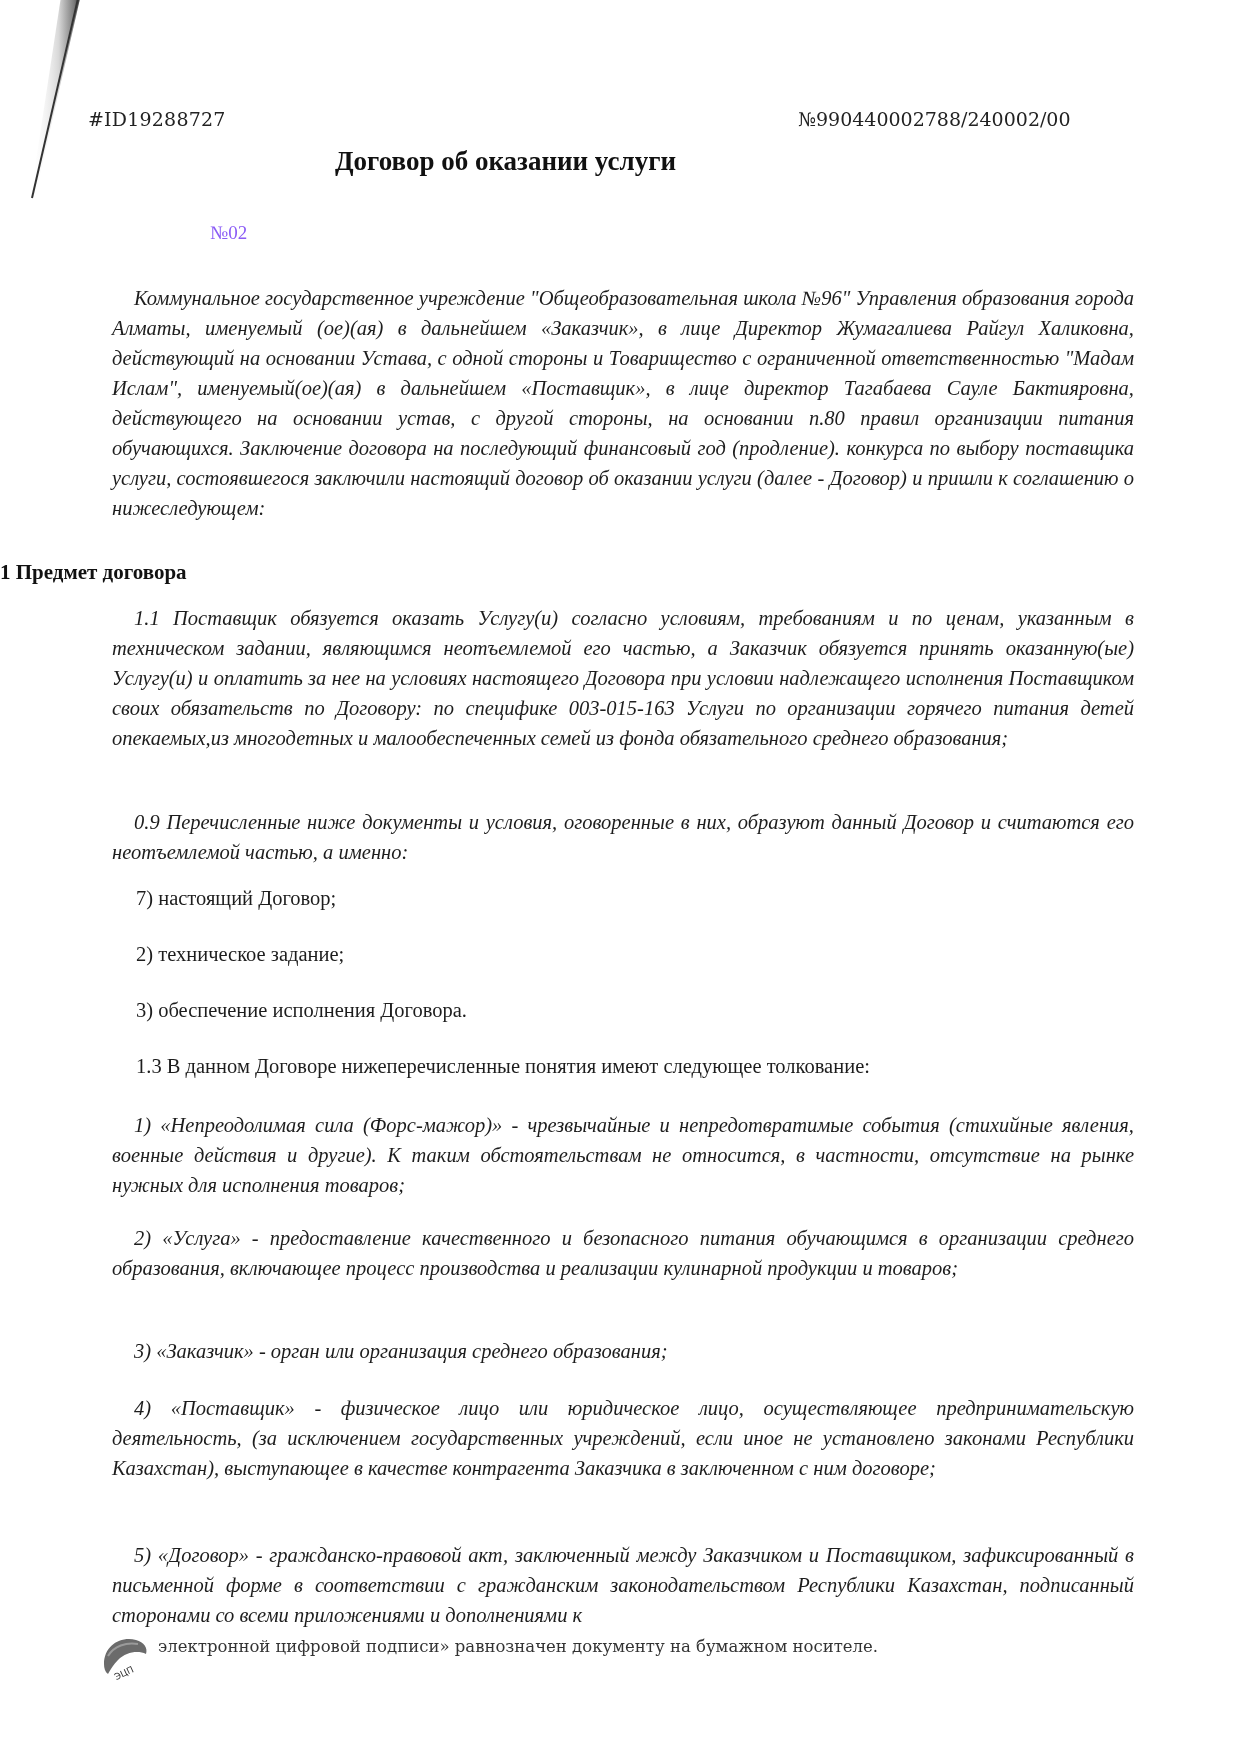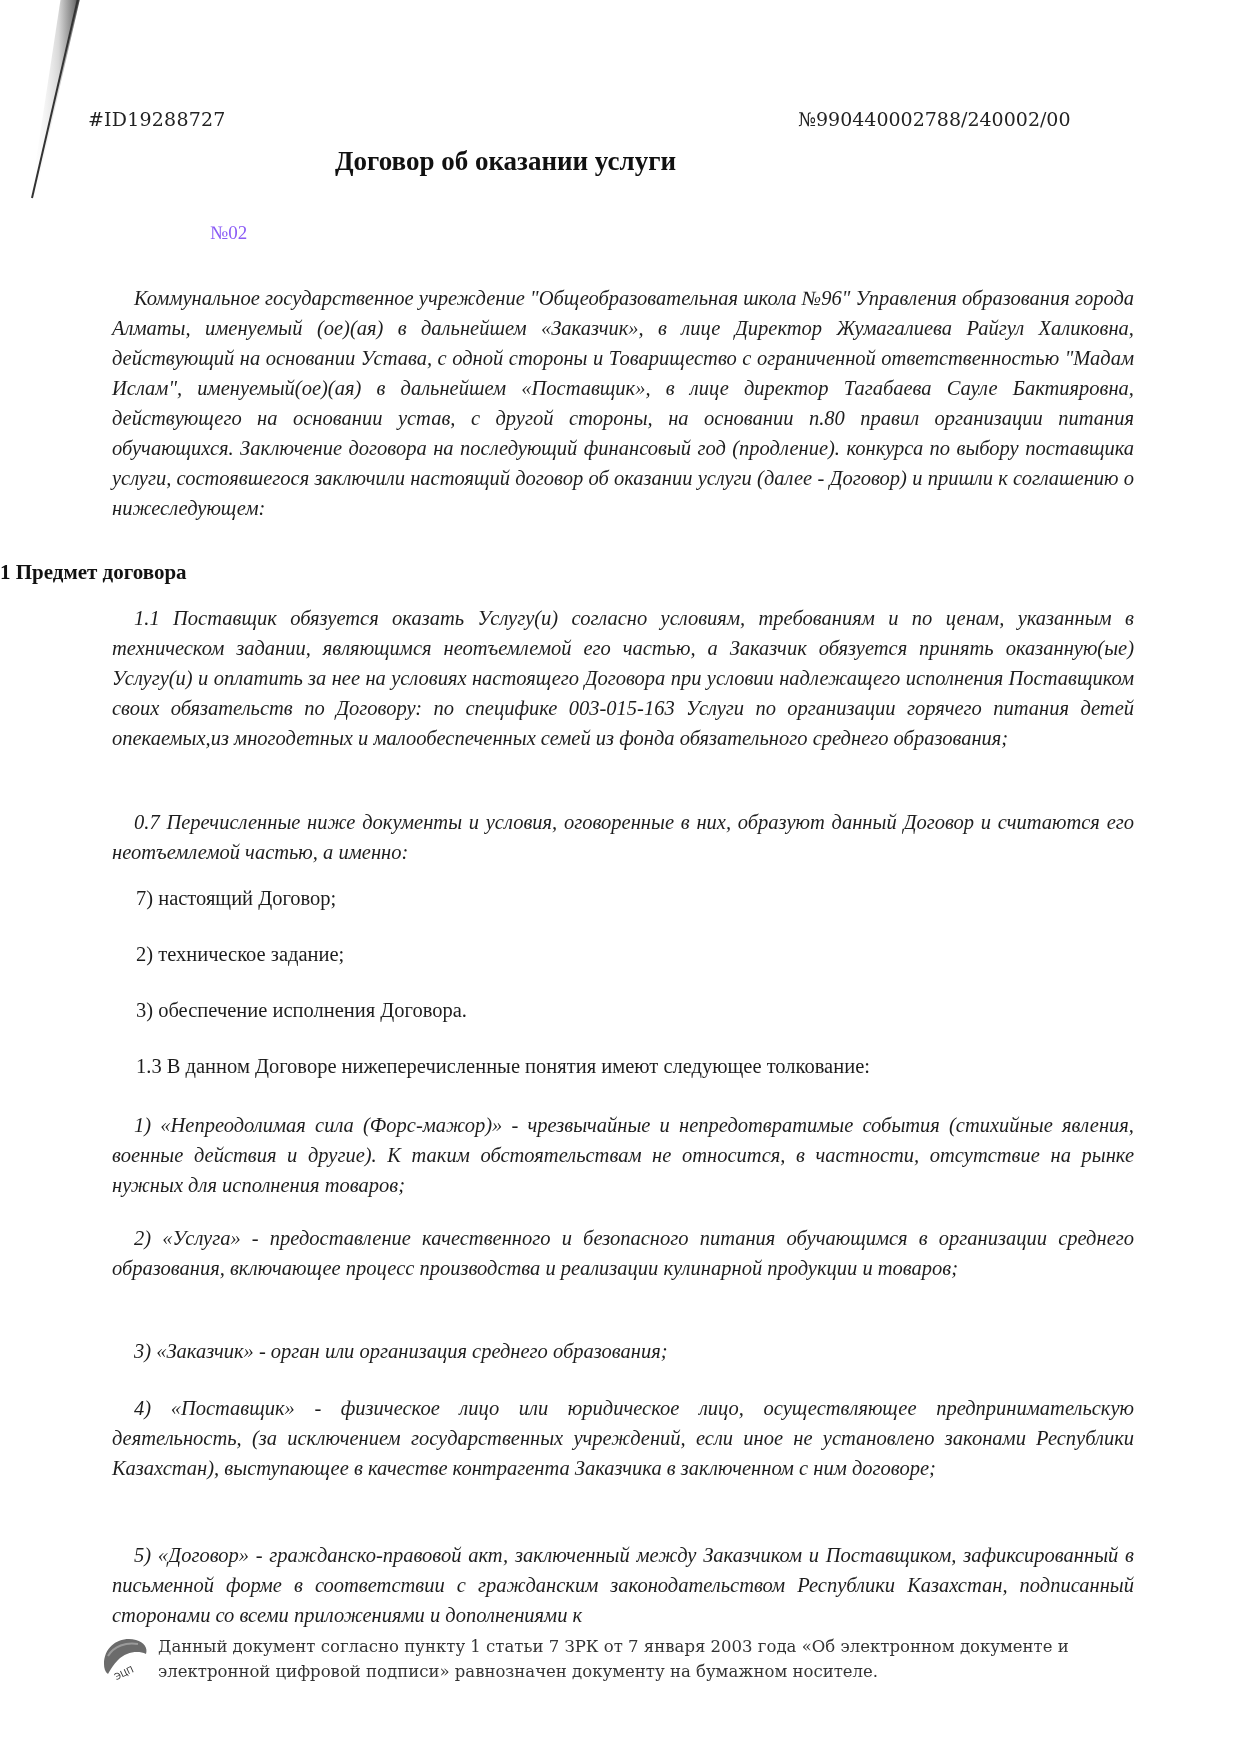--- a/index.html
+++ b/index.html
@@ -75,21 +75,21 @@
   <p class="p">Коммунальное государственное учреждение "Общеобразовательная школа №96" Управления образования города Алматы, именуемый (ое)(ая) в дальнейшем «Заказчик», в лице Директор Жумагалиева Райгул Халиковна, действующий на основании Устава, с одной стороны и Товарищество с ограниченной ответственностью "Мадам Ислам", именуемый(ое)(ая) в дальнейшем «Поставщик», в лице директор Тагабаева Сауле Бактияровна, действующего на основании устав, с другой стороны, на основании п.80 правил организации питания обучающихся. Заключение договора на последующий финансовый год (продление). конкурса по выбору поставщика услуги, состоявшегося заключили настоящий договор об оказании услуги (далее - Договор) и пришли к соглашению о нижеследующем:</p>
 </div>
 
 <div class="section-head">1 Предмет договора</div>
 
 <div class="body-text" style="top:603px;">
   <p class="p">1.1 Поставщик обязуется оказать Услугу(и) согласно условиям, требованиям и по ценам, указанным в техническом задании, являющимся неотъемлемой его частью, а Заказчик обязуется принять оказанную(ые) Услугу(и) и оплатить за нее на условиях настоящего Договора при условии надлежащего исполнения Поставщиком своих обязательств по Договору: по специфике 003-015-163 Услуги по организации горячего питания детей опекаемых,из многодетных и малообеспеченных семей из фонда обязательного среднего образования;</p>
 </div>
 
 <div class="body-text" style="top:807px;">
-  <p class="p">0.7 Перечисленные ниже документы и условия, оговоренные в них, образуют данный Договор и считаются его неотъемлемой частью, а именно:</p>
+  <p class="p">0.9 Перечисленные ниже документы и условия, оговоренные в них, образуют данный Договор и считаются его неотъемлемой частью, а именно:</p>
 </div>
 
 <div class="li" style="top:887px;">7) настоящий Договор;</div>
 <div class="li" style="top:943px;text-align:center;">2) техническое задание;</div>
 <div class="li" style="top:999px;">3) обеспечение исполнения Договора.</div>
 
 <div class="li" style="top:1055px;">1.3 В данном Договоре нижеперечисленные понятия имеют следующее толкование:</div>
 
 <div class="body-text" style="top:1110px;">
   <p class="p">1) «Непреодолимая сила (Форс-мажор)» - чрезвычайные и непредотвратимые события (стихийные явления, военные действия и другие). К таким обстоятельствам не относится, в частности, отсутствие на рынке нужных для исполнения товаров;</p>
@@ -107,15 +107,14 @@
   <p class="p">5) «Договор» - гражданско-правовой акт, заключенный между Заказчиком и Поставщиком, зафиксированный в письменной форме в соответствии с гражданским законодательством Республики Казахстан, подписанный сторонами со всеми приложениями и дополнениями к</p>
 </div>
 
 <svg class="stamp" viewBox="0 0 52 46">
   <path d="M4,30 C4,12 20,2 36,6 C44,8 48,14 46,20 C38,16 26,18 18,26 C14,30 10,36 8,40 C5,38 4,34 4,30 Z" fill="#6b6b6b"></path>
   <path d="M8,22 C14,12 26,8 38,10" stroke="#9a9a9a" stroke-width="2" fill="none"></path>
   <text x="14" y="44" font-size="9" fill="#333" font-family="DejaVu Sans, sans-serif" transform="rotate(-25 20 40)">ЭЦП</text>
 </svg>
 
 <div class="footer">
-  <div>Данный документ согласно пункту 1 статьи 7 ЗРК от 7 января 2003 года «Об электронном документе и</div>
   <div>электронной цифровой подписи» равнозначен документу на бумажном носителе.</div>
 </div>
 
 </body></html>

